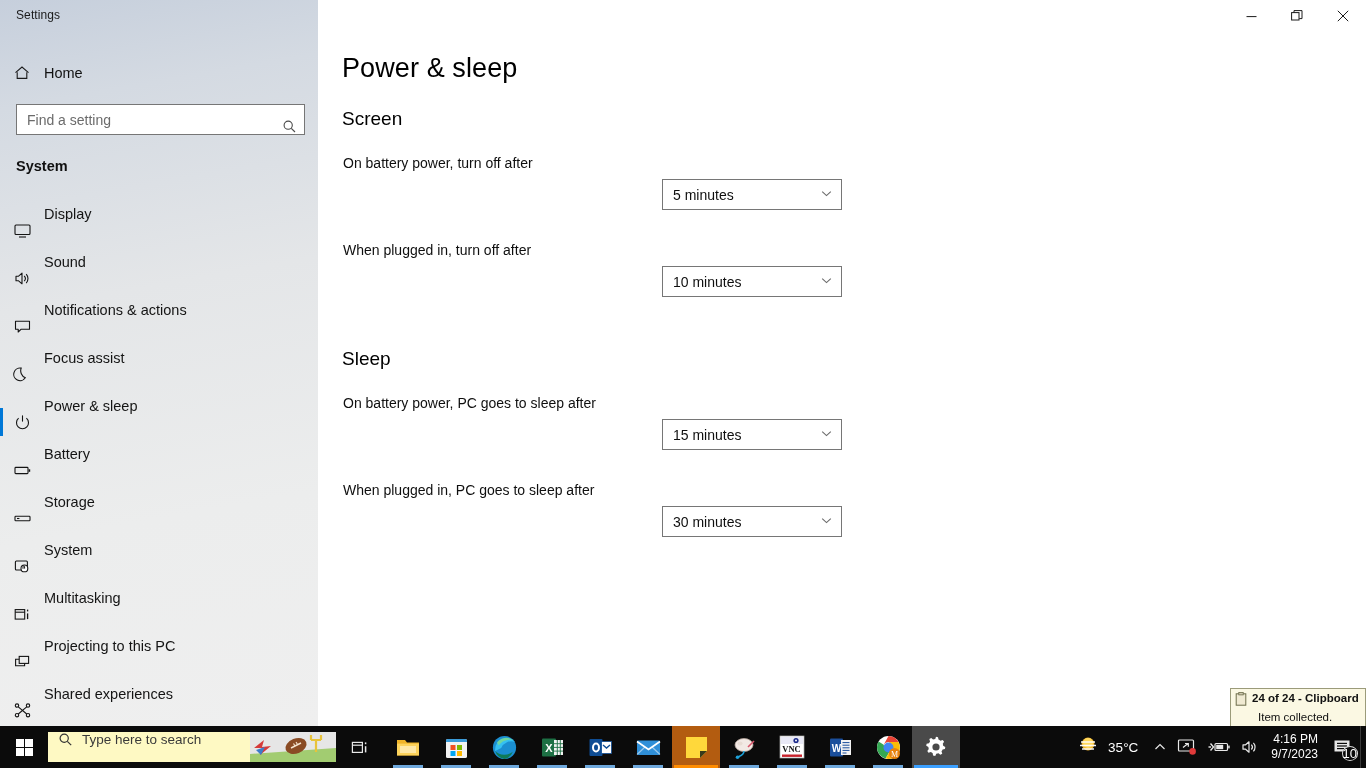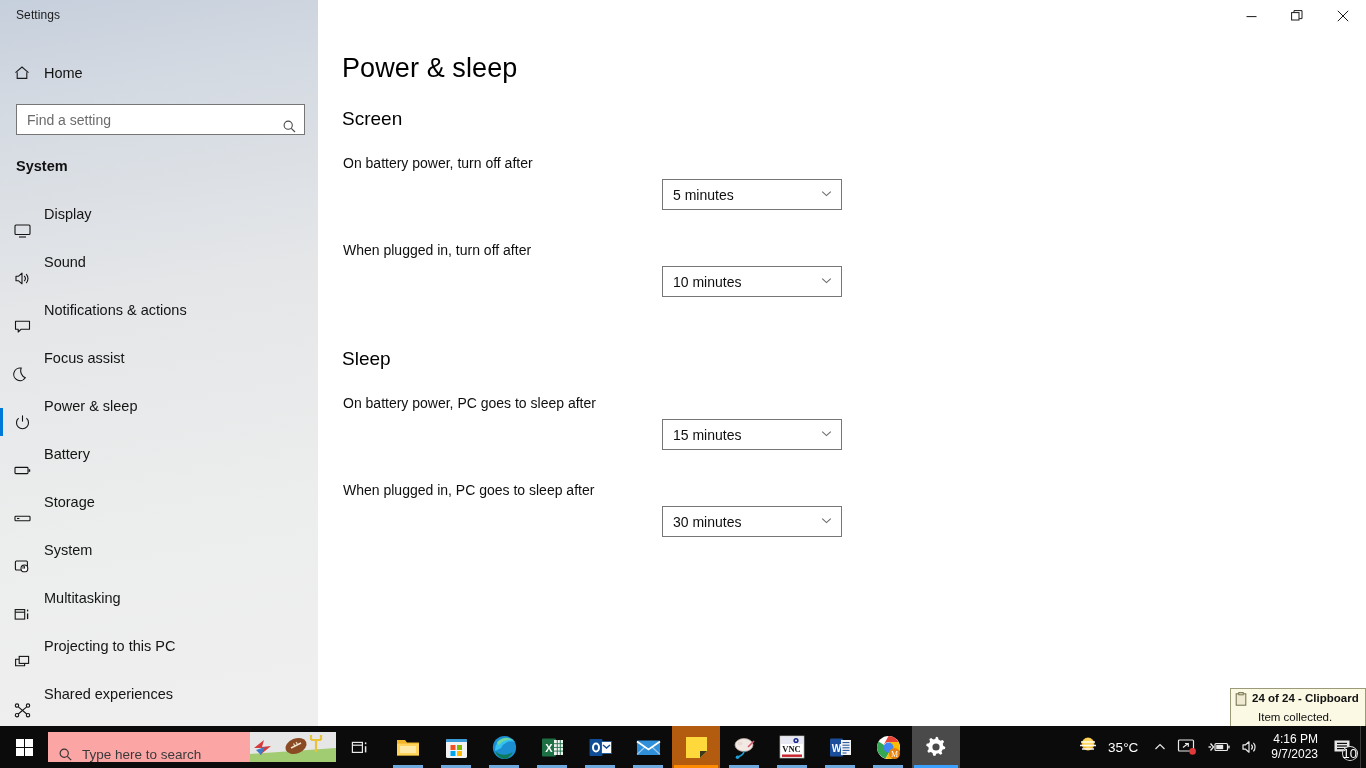--- a/index.html
+++ b/index.html
@@ -107,22 +107,22 @@
   .toast-title { font-size: 11.5px; font-weight: bold; color: #111; }
   .toast-body { font-size: 11.5px; color: #111; margin-top: 1px; margin-left: 23px; }
 
   
   .taskbar {
     position: absolute; left: 0; top: 726px; width: 1366px; height: 42px;
     background: #0b0b0b; display: flex; align-items: center;
   }
   .start { width: 48px; height: 42px; display:flex; align-items:center; justify-content:center; }
   .tsearch {
-    width: 288px; height: 30px; background: #fca5a5;
-    display: flex; align-items: flex-end; position: relative; overflow: hidden;
+    width: 288px; height: 30px; background: #fef9c3;
+    display: flex; align-items: flex-start; position: relative; overflow: hidden;
   }
   .tsearch .mag { width: 34px; display:flex; justify-content:center; align-items:center; }
   .tsearch .ph { font-size: 13.5px; color: #3a3a3a; }
   .tsearch .art { position: absolute; right: 0; top: 0; width: 86px; height: 30px; }
   .taskview { width: 48px; height: 42px; display:flex; align-items:center; justify-content:center; }
   .tapp {
     width: 48px; height: 42px; position: relative;
     display: flex; align-items: center; justify-content: center;
   }
   .tapp .bar { position: absolute; bottom: 0; left: 9px; width: 30px; height: 3px; background: #6ea8dc; }

